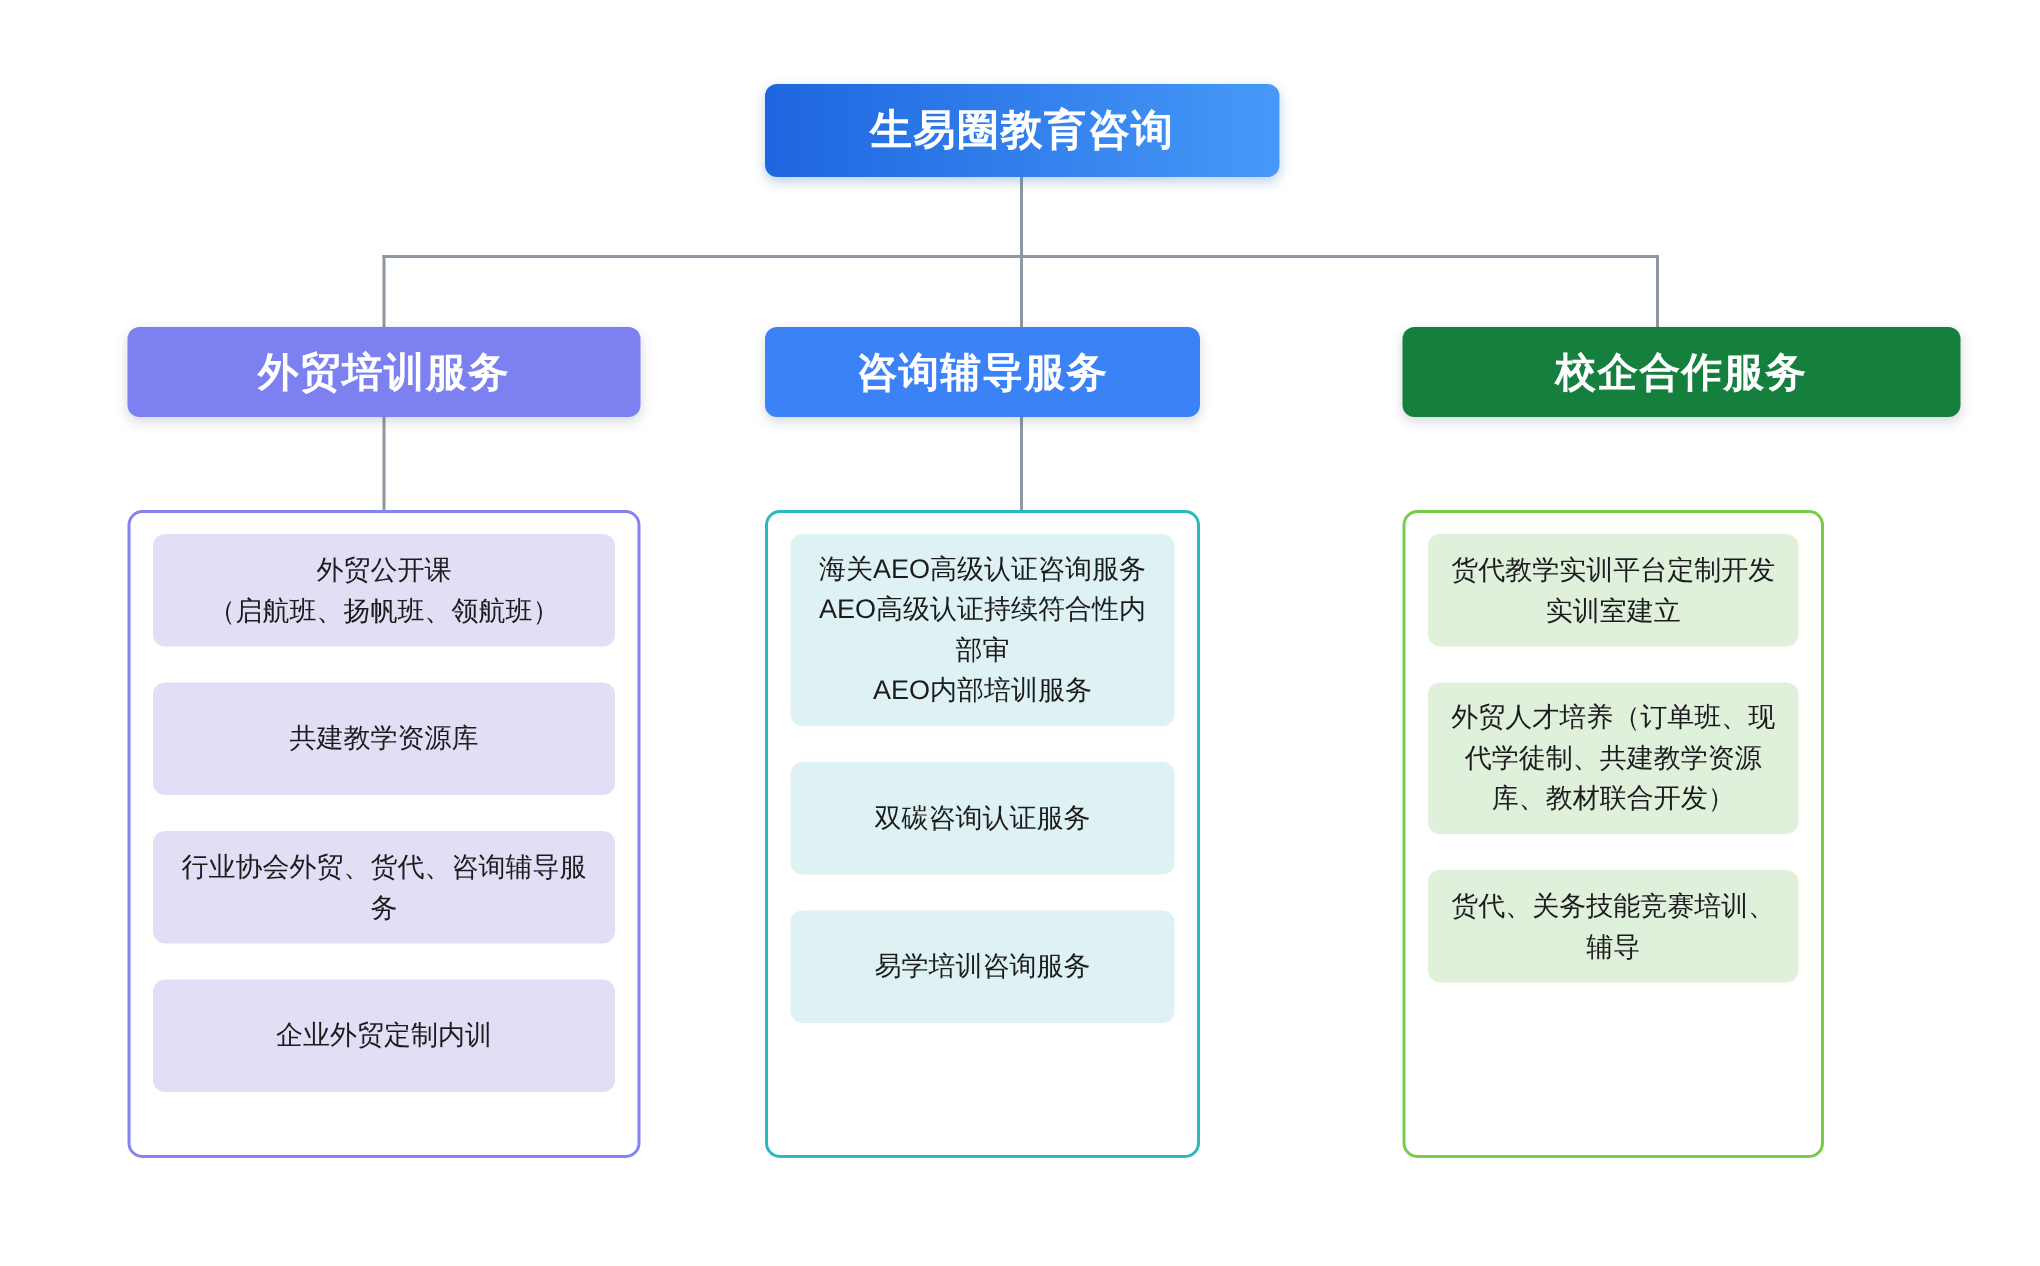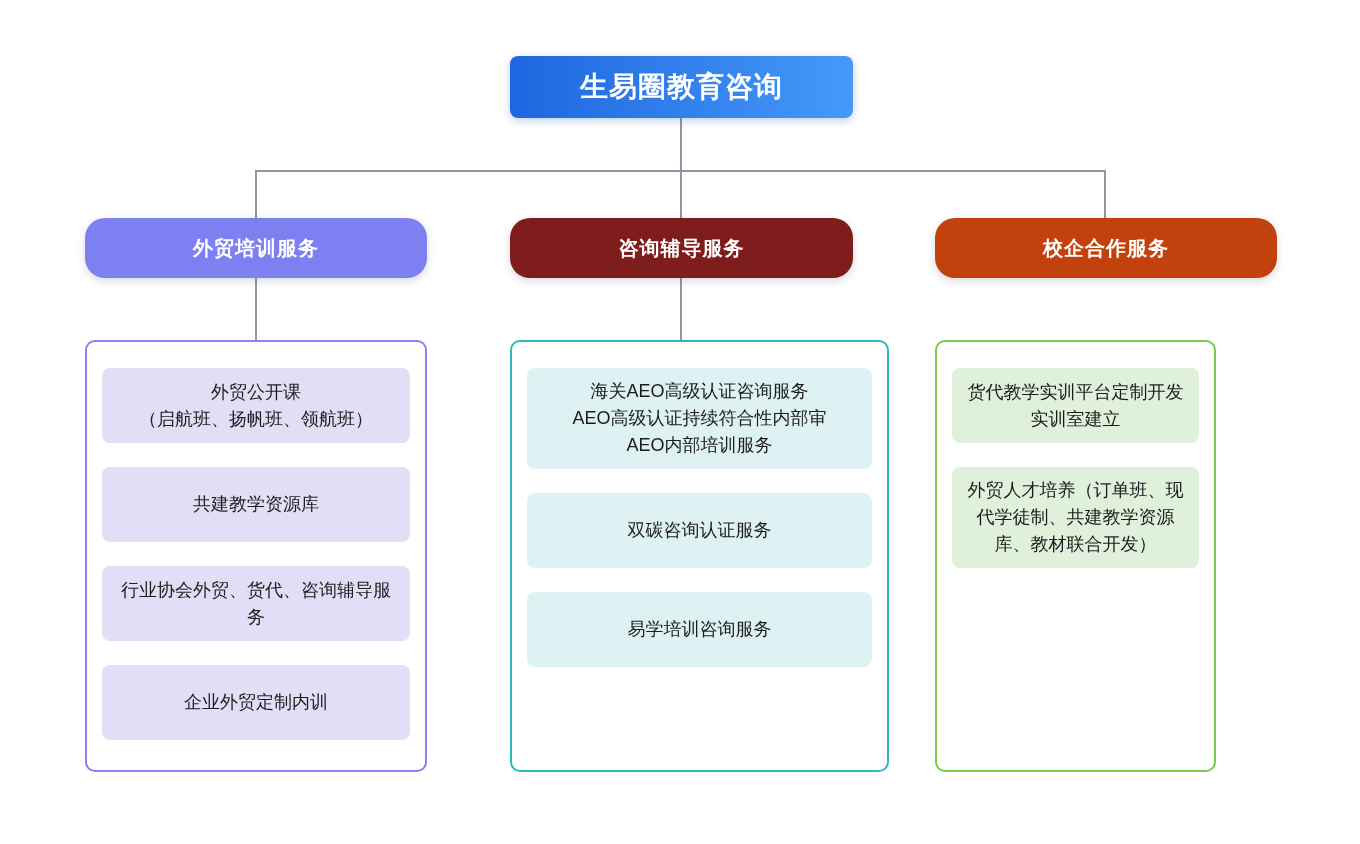--- a/index.html
+++ b/index.html
@@ -41,45 +41,45 @@
     font-size: 28px; font-weight: bold;
     display: flex; align-items: center; justify-content: center;
     box-shadow: 0 3px 8px rgba(25, 90, 180, 0.28);
     letter-spacing: 1px;
   }
 
   
   .branch-header {
     position: absolute;
     top: 218px; height: 60px;
-    border-radius: 20px;
+    border-radius: 8px;
     color: #ffffff;
-    font-size: 20px; font-weight: bold;
+    font-size: 27px; font-weight: bold;
     display: flex; align-items: center; justify-content: center;
     box-shadow: 0 3px 8px rgba(40, 50, 80, 0.18);
     letter-spacing: 1px;
   }
   .branch-header.b0 { left: 85px;  width: 342px; background: #7c80f0; }
-  .branch-header.b1 { left: 510px; width: 343px; background: #7f1d1d; }
-  .branch-header.b2 { left: 935px; width: 342px; background: #c2410c; align-items: center; }
+  .branch-header.b1 { left: 510px; width: 290px; background: #3b82f6; }
+  .branch-header.b2 { left: 935px; width: 372px; background: #15803d; align-items: center; }
 
   
   .branch-panel {
     position: absolute;
     top: 340px;
     min-height: 432px;
     box-sizing: border-box;
     background: #ffffff;
     border: 2px solid;
     border-radius: 10px;
-    padding: 26px 15px 16px 15px;
+    padding: 14px 15px 16px 15px;
     display: flex; flex-direction: column; gap: 24px;
   }
   .branch-panel.b0 { left: 85px;  width: 342px; border-color: #8583f0; }
-  .branch-panel.b1 { left: 510px; width: 379px; border-color: #2bb8be; }
+  .branch-panel.b1 { left: 510px; width: 290px; border-color: #2bb8be; }
   .branch-panel.b2 { left: 935px; width: 281px; border-color: #77cb49; }
 
   
   .leaf-item {
     min-height: 75px;
     box-sizing: border-box;
     border-radius: 8px;
     padding: 10px 14px;
     display: flex; align-items: center; justify-content: center;
     text-align: center;
@@ -131,15 +131,16 @@
 AEO高级认证持续符合性内部审
 AEO内部培训服务</div>
     <div class="leaf-item">双碳咨询认证服务</div>
     <div class="leaf-item">易学培训咨询服务</div>
   </div>
 
   <div class="branch-panel b2">
     <div class="leaf-item">货代教学实训平台定制开发
 实训室建立</div>
     <div class="leaf-item">外贸人才培养（订单班、现代学徒制、共建教学资源库、教材联合开发）</div>
+    <div class="leaf-item">货代、关务技能竞赛培训、辅导</div>
   </div>
 
 </div>
 
 </body></html>

